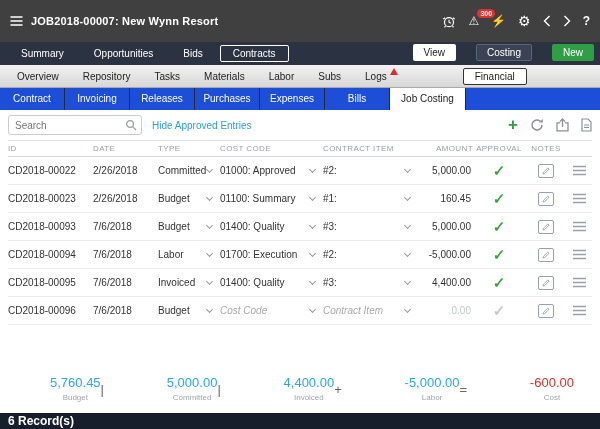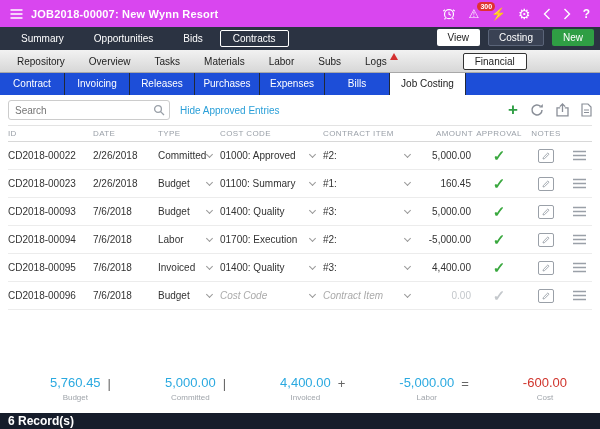--- a/index.html
+++ b/index.html
@@ -1,53 +1,53 @@
 <!DOCTYPE html>
 <html><head>
 <meta charset="utf-8">
 <style>
   *{box-sizing:border-box;margin:0;padding:0}
   html,body{width:600px;height:429px}
   body{font-family:"Liberation Sans",sans-serif;background:#fff;overflow:hidden}
   .page{display:flex;flex-direction:column;width:600px;height:429px}
 
   
-  .titlebar{flex:0 0 27px;background:#d946ef;color:#fff;display:flex;align-items:center;padding:4px 10px;gap:8px}
+  .titlebar{flex:0 0 27px;background:#404040;color:#fff;display:flex;align-items:center;padding:12px 10px;gap:8px}
   .tb-title{font-size:11px;font-weight:bold;letter-spacing:.2px}
   .tb-icons{margin-left:auto;display:flex;align-items:center;gap:12px}
   .tb-icons>span{display:inline-flex;align-items:center;justify-content:center;line-height:1;cursor:pointer;color:#fff}
   .glyph12{font-size:12px}.glyph14{font-size:14px}
   .help-ic{font-size:12px;font-weight:bold}
   .warn-wrap{position:relative}
   .badge{position:absolute;top:-6px;left:9px;background:#e03131;color:#fff;font-size:7px;font-weight:bold;padding:1px 3px;border-radius:7px}
 
   
   .maintabs{flex:0 0 23px;background:#2b3342;display:flex;align-items:center;padding:0 8px;gap:4px}
   .maintab{color:#fff;font-size:10px;padding:2px 12px;border:1px solid transparent;border-radius:2px;cursor:pointer;white-space:nowrap}
   .maintab.active{border-color:#fff}
-  .tab-actions{margin-left:auto;display:flex;gap:8px}
+  .tab-actions{margin-left:auto;display:flex;gap:20px}
   .btn{font-size:10px;padding:2px 10px;border-radius:2px;border:1px solid transparent;cursor:pointer;white-space:nowrap}
   .btn-light{background:#fff;color:#222}
   .btn-dark{background:#3a4254;color:#fff;border-color:#5a6478}
   .btn-green{background:#2f9e44;color:#fff}
 
   
   .subtabs{flex:0 0 23px;background:linear-gradient(#f2f2f2,#d7d7d7);border-bottom:1px solid #a8a8a8;display:flex;align-items:center;padding:0 5px}
   .subtab{font-size:10px;color:#222;padding:2px 11px;position:relative;cursor:pointer;border:1px solid transparent;border-radius:2px;white-space:nowrap}
   .subtab.active{background:#fff;border-color:#333;margin-left:64px}
   .warn-tri{position:absolute;top:-1px;right:0;width:0;height:0;border-left:4px solid transparent;border-right:4px solid transparent;border-bottom:7px solid #d32f2f}
 
   
   .fintabs{flex:0 0 22px;background:#1d4ed8;display:flex}
   .fintab{color:#fff;font-size:10px;line-height:22px;text-align:center;flex:0 0 65px;border-right:1px solid #222937;cursor:pointer;white-space:nowrap}
   .fintab.active{background:#fff;color:#222;flex-basis:76px}
 
   
   .toolbar{flex:0 0 30px;display:flex;align-items:center;padding:0 8px;gap:10px;background:#fff}
-  .search{position:relative;width:162px}
+  .search{position:relative;width:134px}
   .search input{width:100%;height:20px;border:1px solid #ccc;border-radius:3px;font-size:10px;padding:0 20px 0 6px;color:#333;outline:none}
   .search svg{position:absolute;right:5px;top:4px}
   .link{color:#2a9fd8;font-size:10px;cursor:pointer}
   .tb-right{margin-left:auto;display:flex;align-items:center;gap:12px}
   .ic-plus{color:#2f9e44;font-size:17px;font-weight:bold;line-height:14px;cursor:pointer}
   .ic-btn{display:inline-flex;cursor:pointer}
 
   
   .grid{padding:0 8px}
   .gridrow{display:grid;grid-template-columns:85px 65px 62px 103px 95px 55px 52px 42px 25px;align-items:center}
@@ -63,21 +63,21 @@
   .note-ic{display:inline-flex;align-items:center;justify-content:center;width:16px;height:14px;border:1px solid #9aa0a8;border-radius:2px;cursor:pointer;background:#fff}
   .row-menu{cursor:pointer}
   .row-menu svg{display:inline-block;vertical-align:middle}
   .ph{color:#aaa;font-style:italic}
   .muted{color:#c3c7cb}
 
   .spacer{flex:1 1 auto}
 
   
   .summary{flex:0 0 40px;display:flex;align-items:flex-start;justify-content:space-between;padding:2px 26px 0 50px}
-  .sgroup{display:flex;align-items:flex-start;gap:7px}
+  .sgroup{display:flex;align-items:center;}
   .snum-wrap{text-align:center}
   .snum{font-size:13px;color:#2aa9e0;white-space:nowrap}
   .snum.neg{color:#d0342c}
   .slabel{font-size:8px;color:#a0a5ab;margin-top:3px}
   .sop{font-size:13px;color:#666;margin-top:1px}
 
   
   .statusbar{flex:0 0 16px;background:#161d2b;color:#fff;font-size:12px;font-weight:bold;display:flex;align-items:center;padding:0 8px}
 </style>
 </head>
@@ -132,26 +132,26 @@
       <span class="maintab">Opportunities</span>
 
       <span class="maintab">Bids</span>
 
       <span class="maintab active">Contracts</span>
     </nav>
 
   <nav class="subtabs">
 
       <span class="subtab">
+        <span>Overview</span>
+        
+      </span>
+
+      <span class="subtab">
         <span>Repository</span>
-        
-      </span>
-
-      <span class="subtab">
-        <span>Overview</span>
         
       </span>
 
       <span class="subtab">
         <span>Tasks</span>
         
       </span>
 
       <span class="subtab">
         <span>Materials</span>

